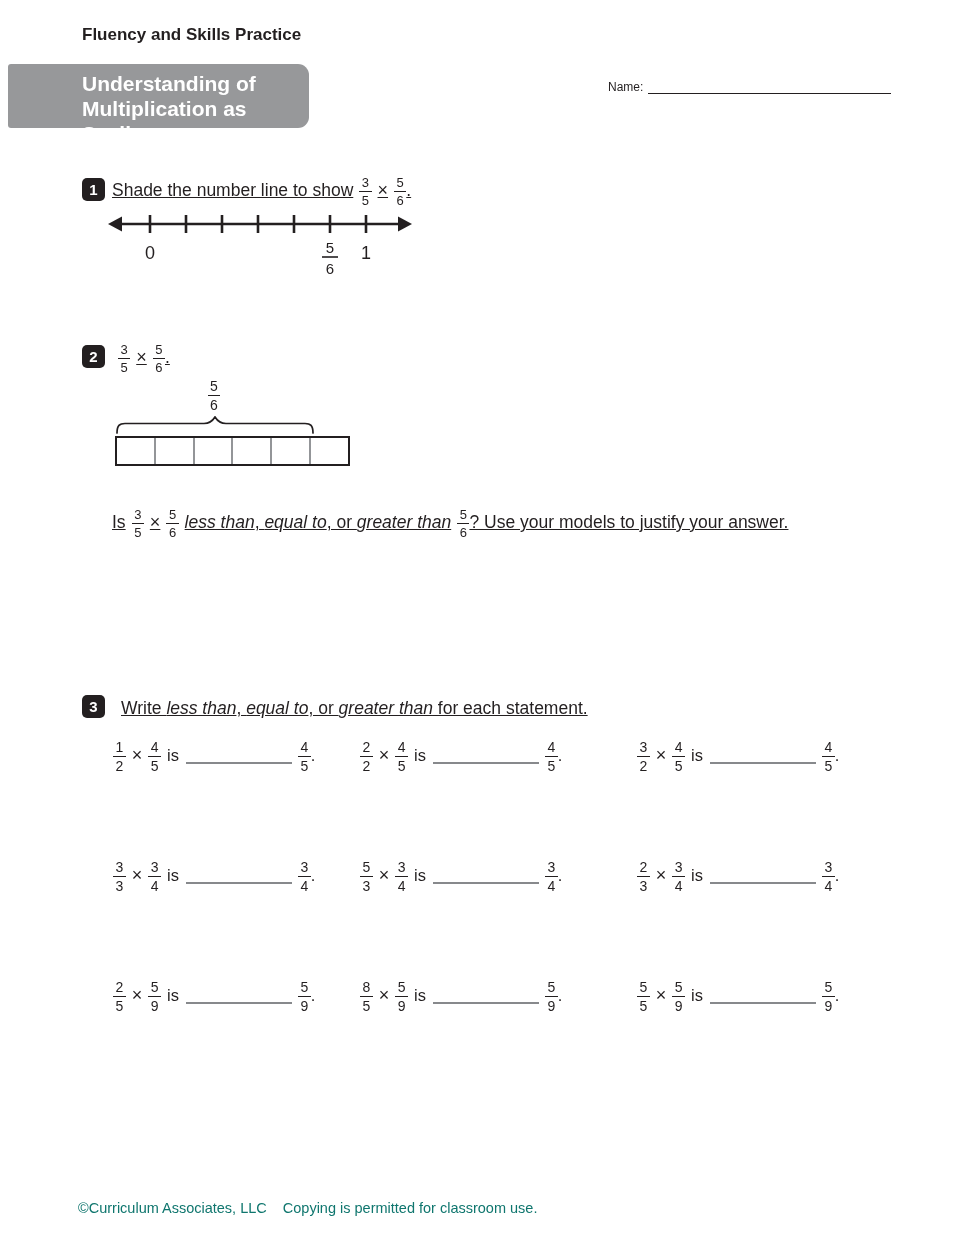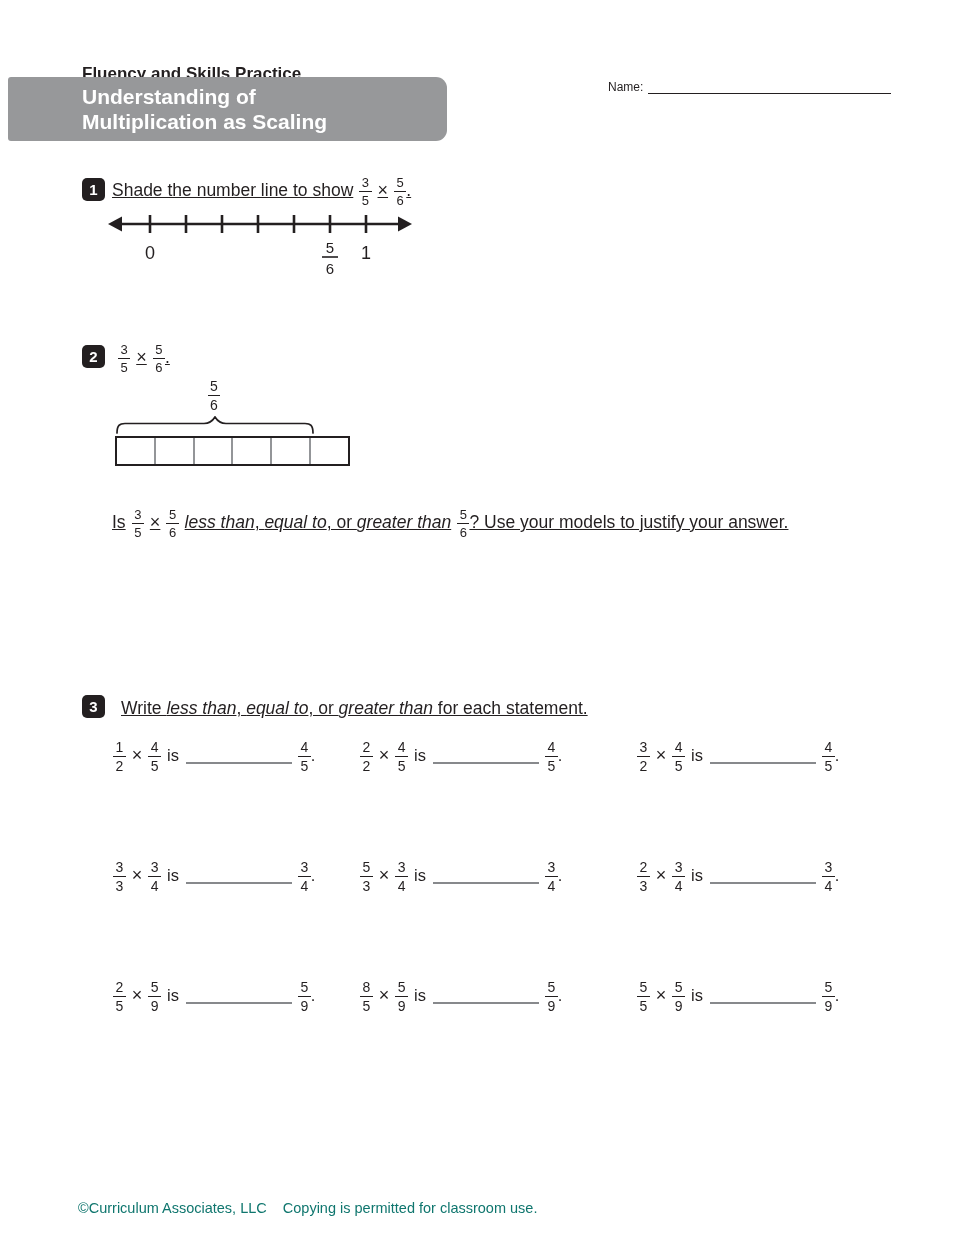--- a/index.html
+++ b/index.html
@@ -2,23 +2,23 @@
 <html><head>
 <meta charset="utf-8">
 <style>
   html,body { margin:0; padding:0; background:#ffffff; }
   .page {
     position:relative; width:979px; height:1251px; background:#fff;
     font-family:"Liberation Sans", sans-serif; color:#231f20; overflow:hidden;
   }
 
   
-  .eyebrow { position:absolute; left:82px; top:25px; font-size:17px; font-weight:700;margin-top:39px; }
+  .eyebrow { position:absolute; left:82px; top:25px; font-size:17px; font-weight:700; }
   .title-box {
-    position:absolute; left:8px; top:77px; width:439px; height:64px;
+    position:absolute; left:8px; top:64px; width:301px; height:64px;
     background:#97989a; border-radius:3px 11px 11px 3px; box-sizing:border-box;
     padding:7px 11px 0 74px; color:#ffffff; font-weight:700; font-size:21px; line-height:25px;
   }
   .name-row { position:absolute; left:608px; top:80px; font-size:12px; white-space:pre; }
   .name-line { display:inline-block; width:243px; height:0; border-bottom:1.7px solid #231f20;
     margin-left:5px; margin-bottom:-3px; }
 
   
   .badge {
     position:absolute; width:23px; height:23px; background:#231f20; border-radius:5px;

